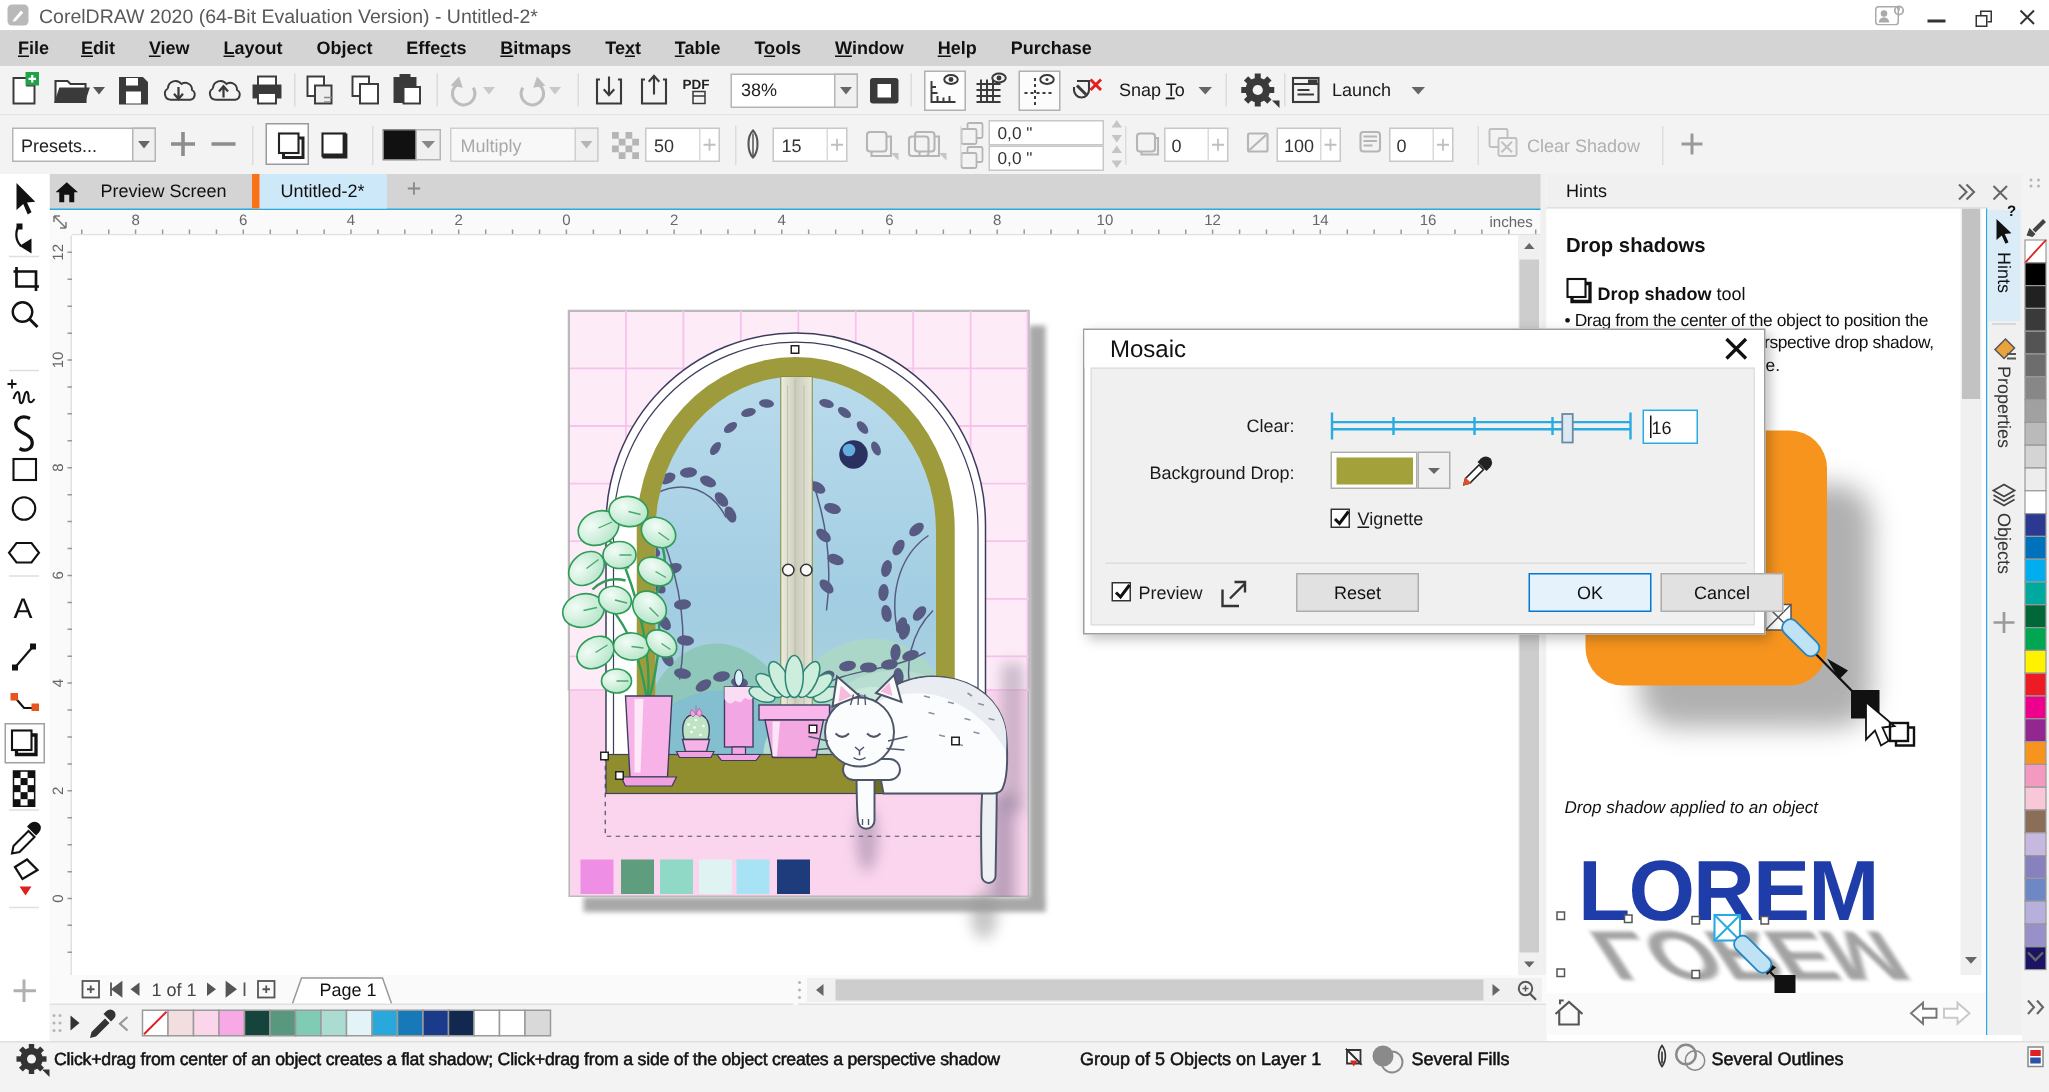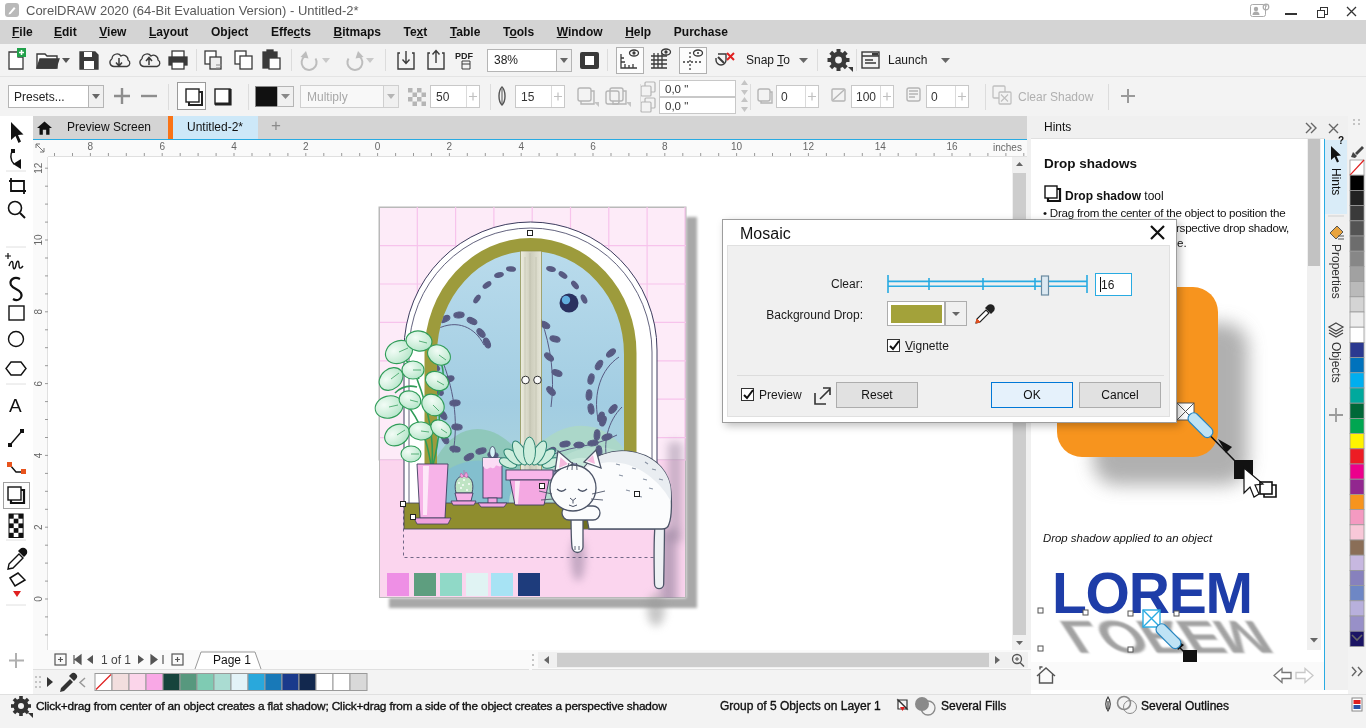--- a/index.html
+++ b/index.html
@@ -47,21 +47,21 @@
 
   
   #hintspanel { left:1031px; top:116px; width:293px; height:574px; background:#fff; }
   #hintshead { left:1031px; top:116px; width:317px; height:23px; background:#f0f0f0; border-bottom:1px solid #e0e0e0;}
   #dockstrip { left:1325px; top:116px; width:23px; height:574px; background:#f0f0f0; }
   #rpalette { left:1348px; top:116px; width:18px; height:578px; background:#f3f3f3; }
 
   
   #dialog { left:722px; top:219px; width:455px; height:204px; background:#ffffff; border:1px solid #9d9d9d; box-shadow:3px 3px 8px rgba(0,0,0,0.25); }
   #dlgtitle { position:absolute; left:0; top:0; right:0; height:25px; background:#ffffff; }
-  .btn { position:absolute; height:26px; border:1px solid #adadad; background:#e1e1e1; text-align:center; line-height:24px; font-size:12px; color:#111; }
+  .btn { position:absolute; height:26px; border:1px solid #adadad; background:#e1e1e1; text-align:center; line-height:24px; font-size:12px; color:#111;margin-left:28px; }
   .cb { position:absolute; width:13px; height:13px; background:#fff; border:1px solid #333; }
   .cb svg { position:absolute; left:-1px; top:-2px; }
 </style>
 </head>
 <body>
 <div id="app">
 
   <div id="titlebar" class="abs"></div>
   <div class="abs" style="left:5px;top:3px;width:14px;height:14px;background:#b9b9b9;border-radius:3px;"></div>
   <svg class="abs" style="left:5px;top:3px;" width="14" height="14">

